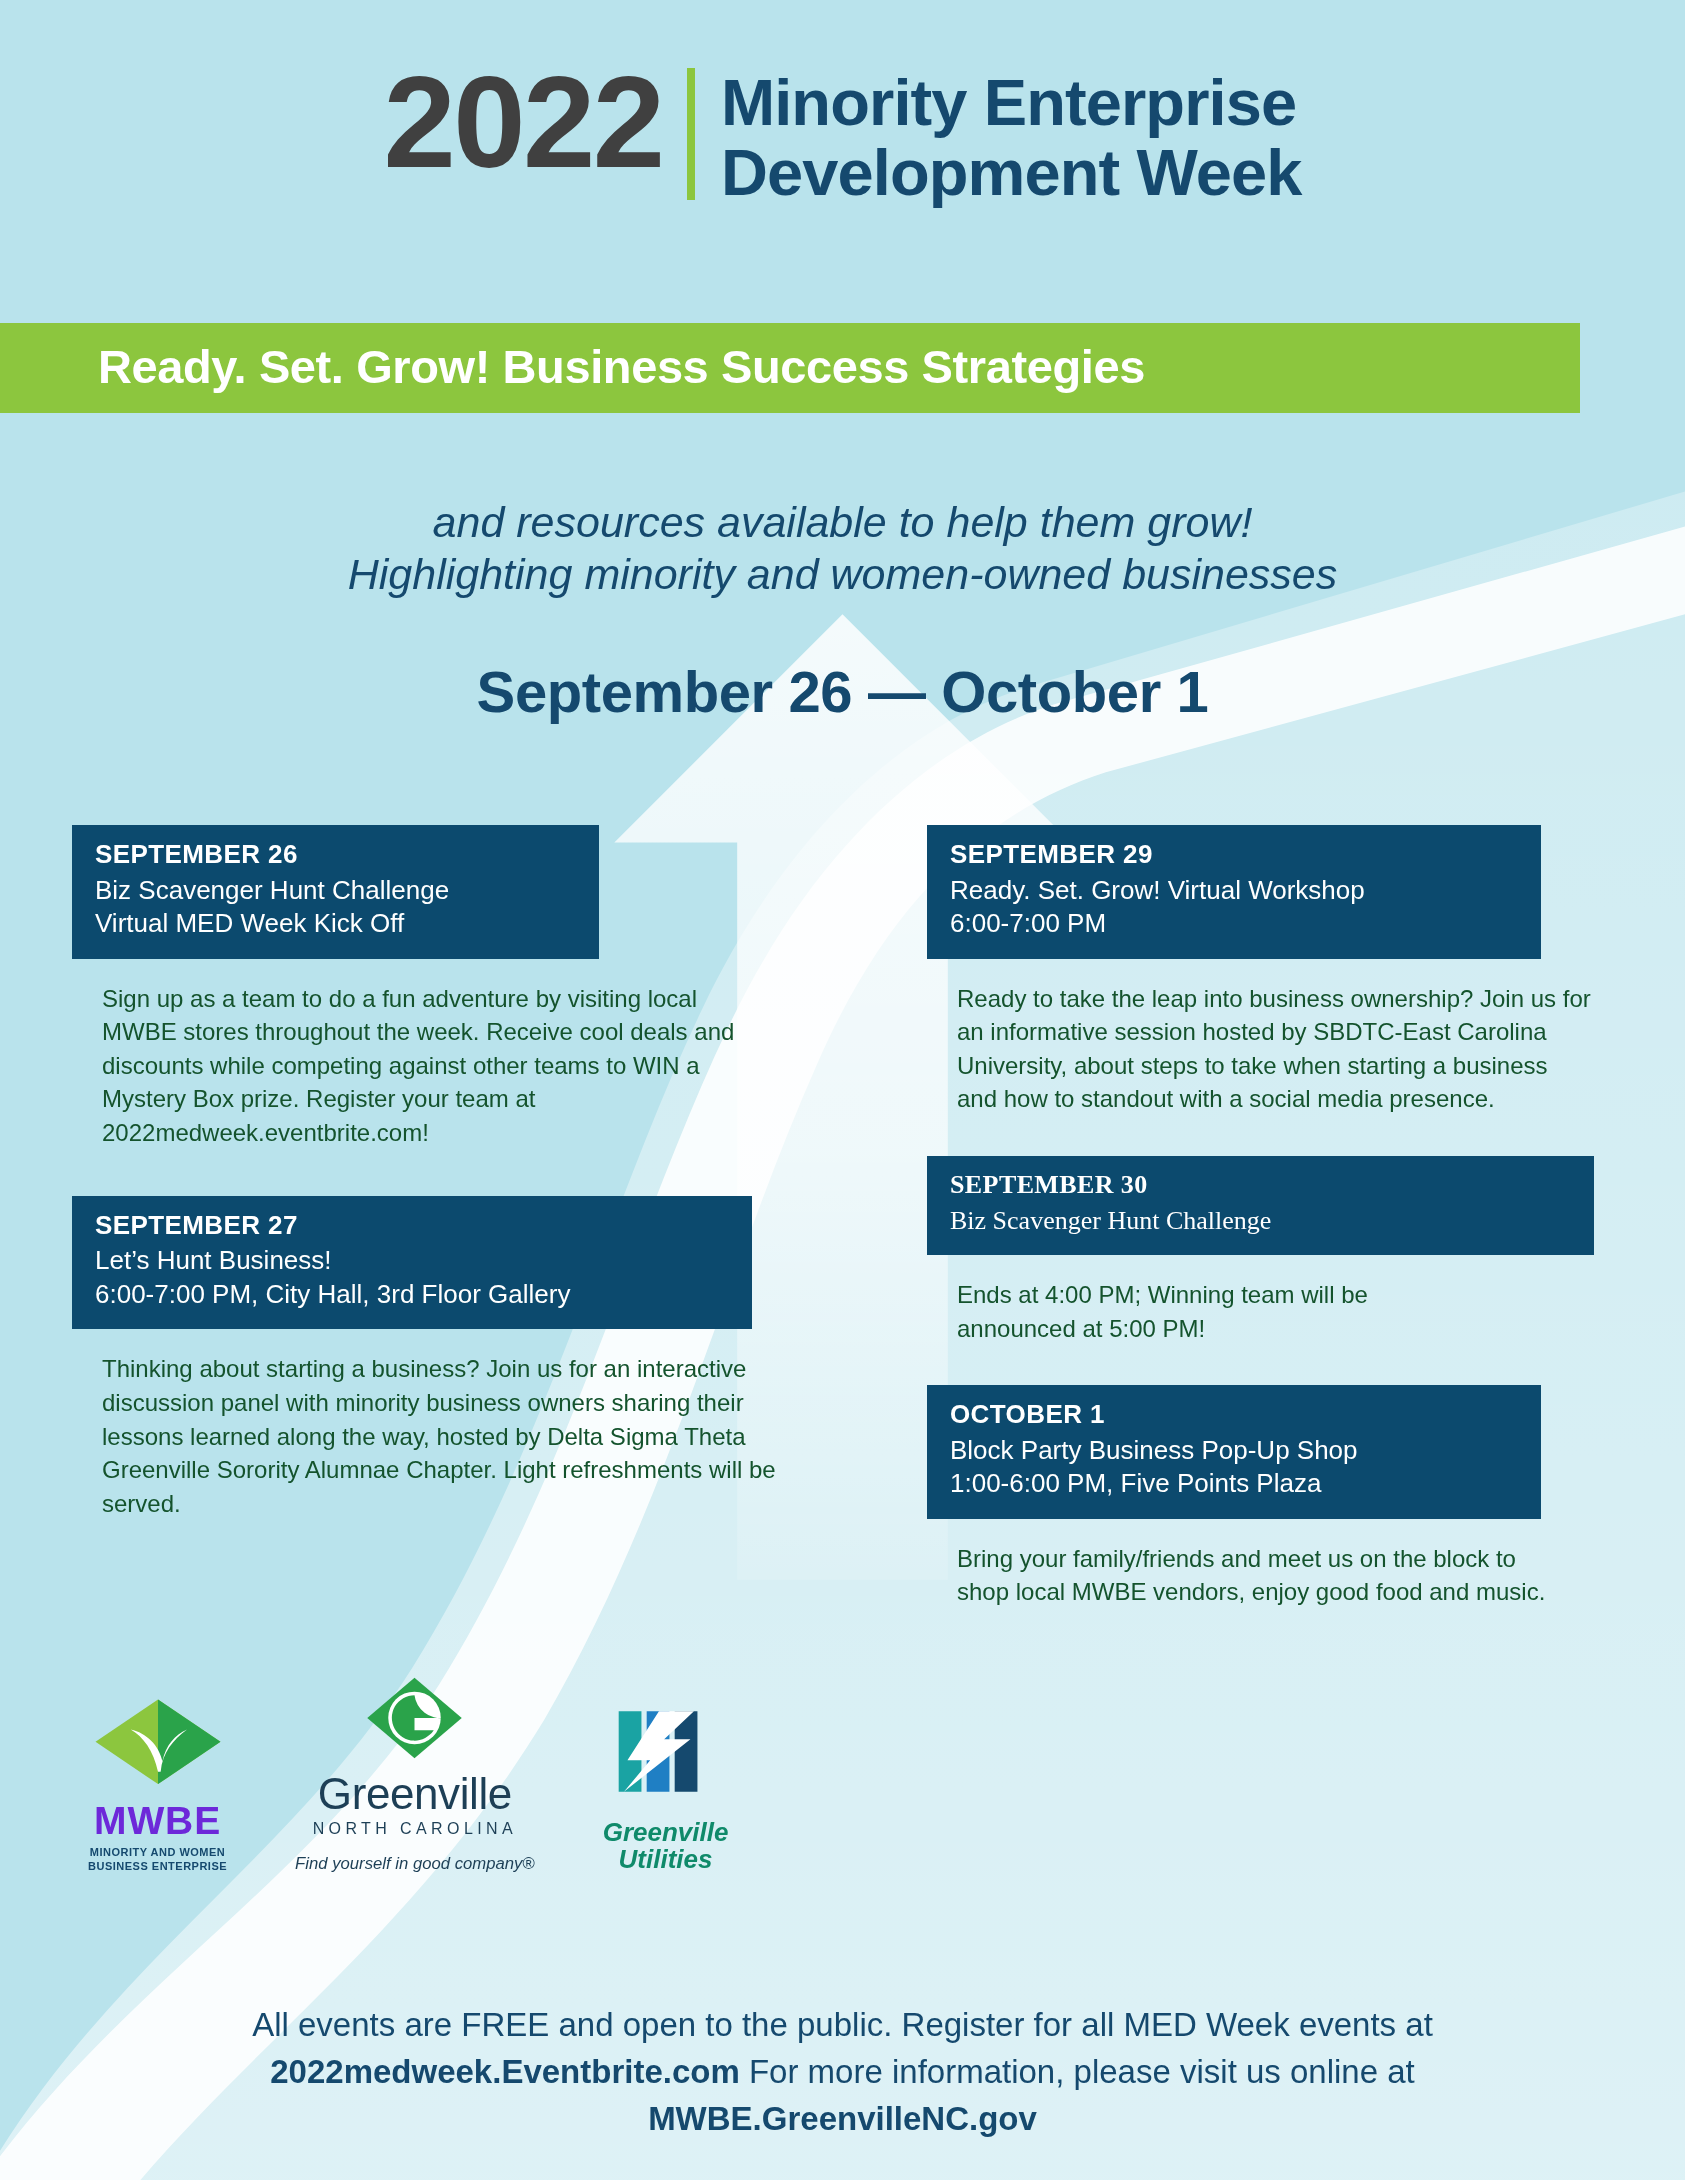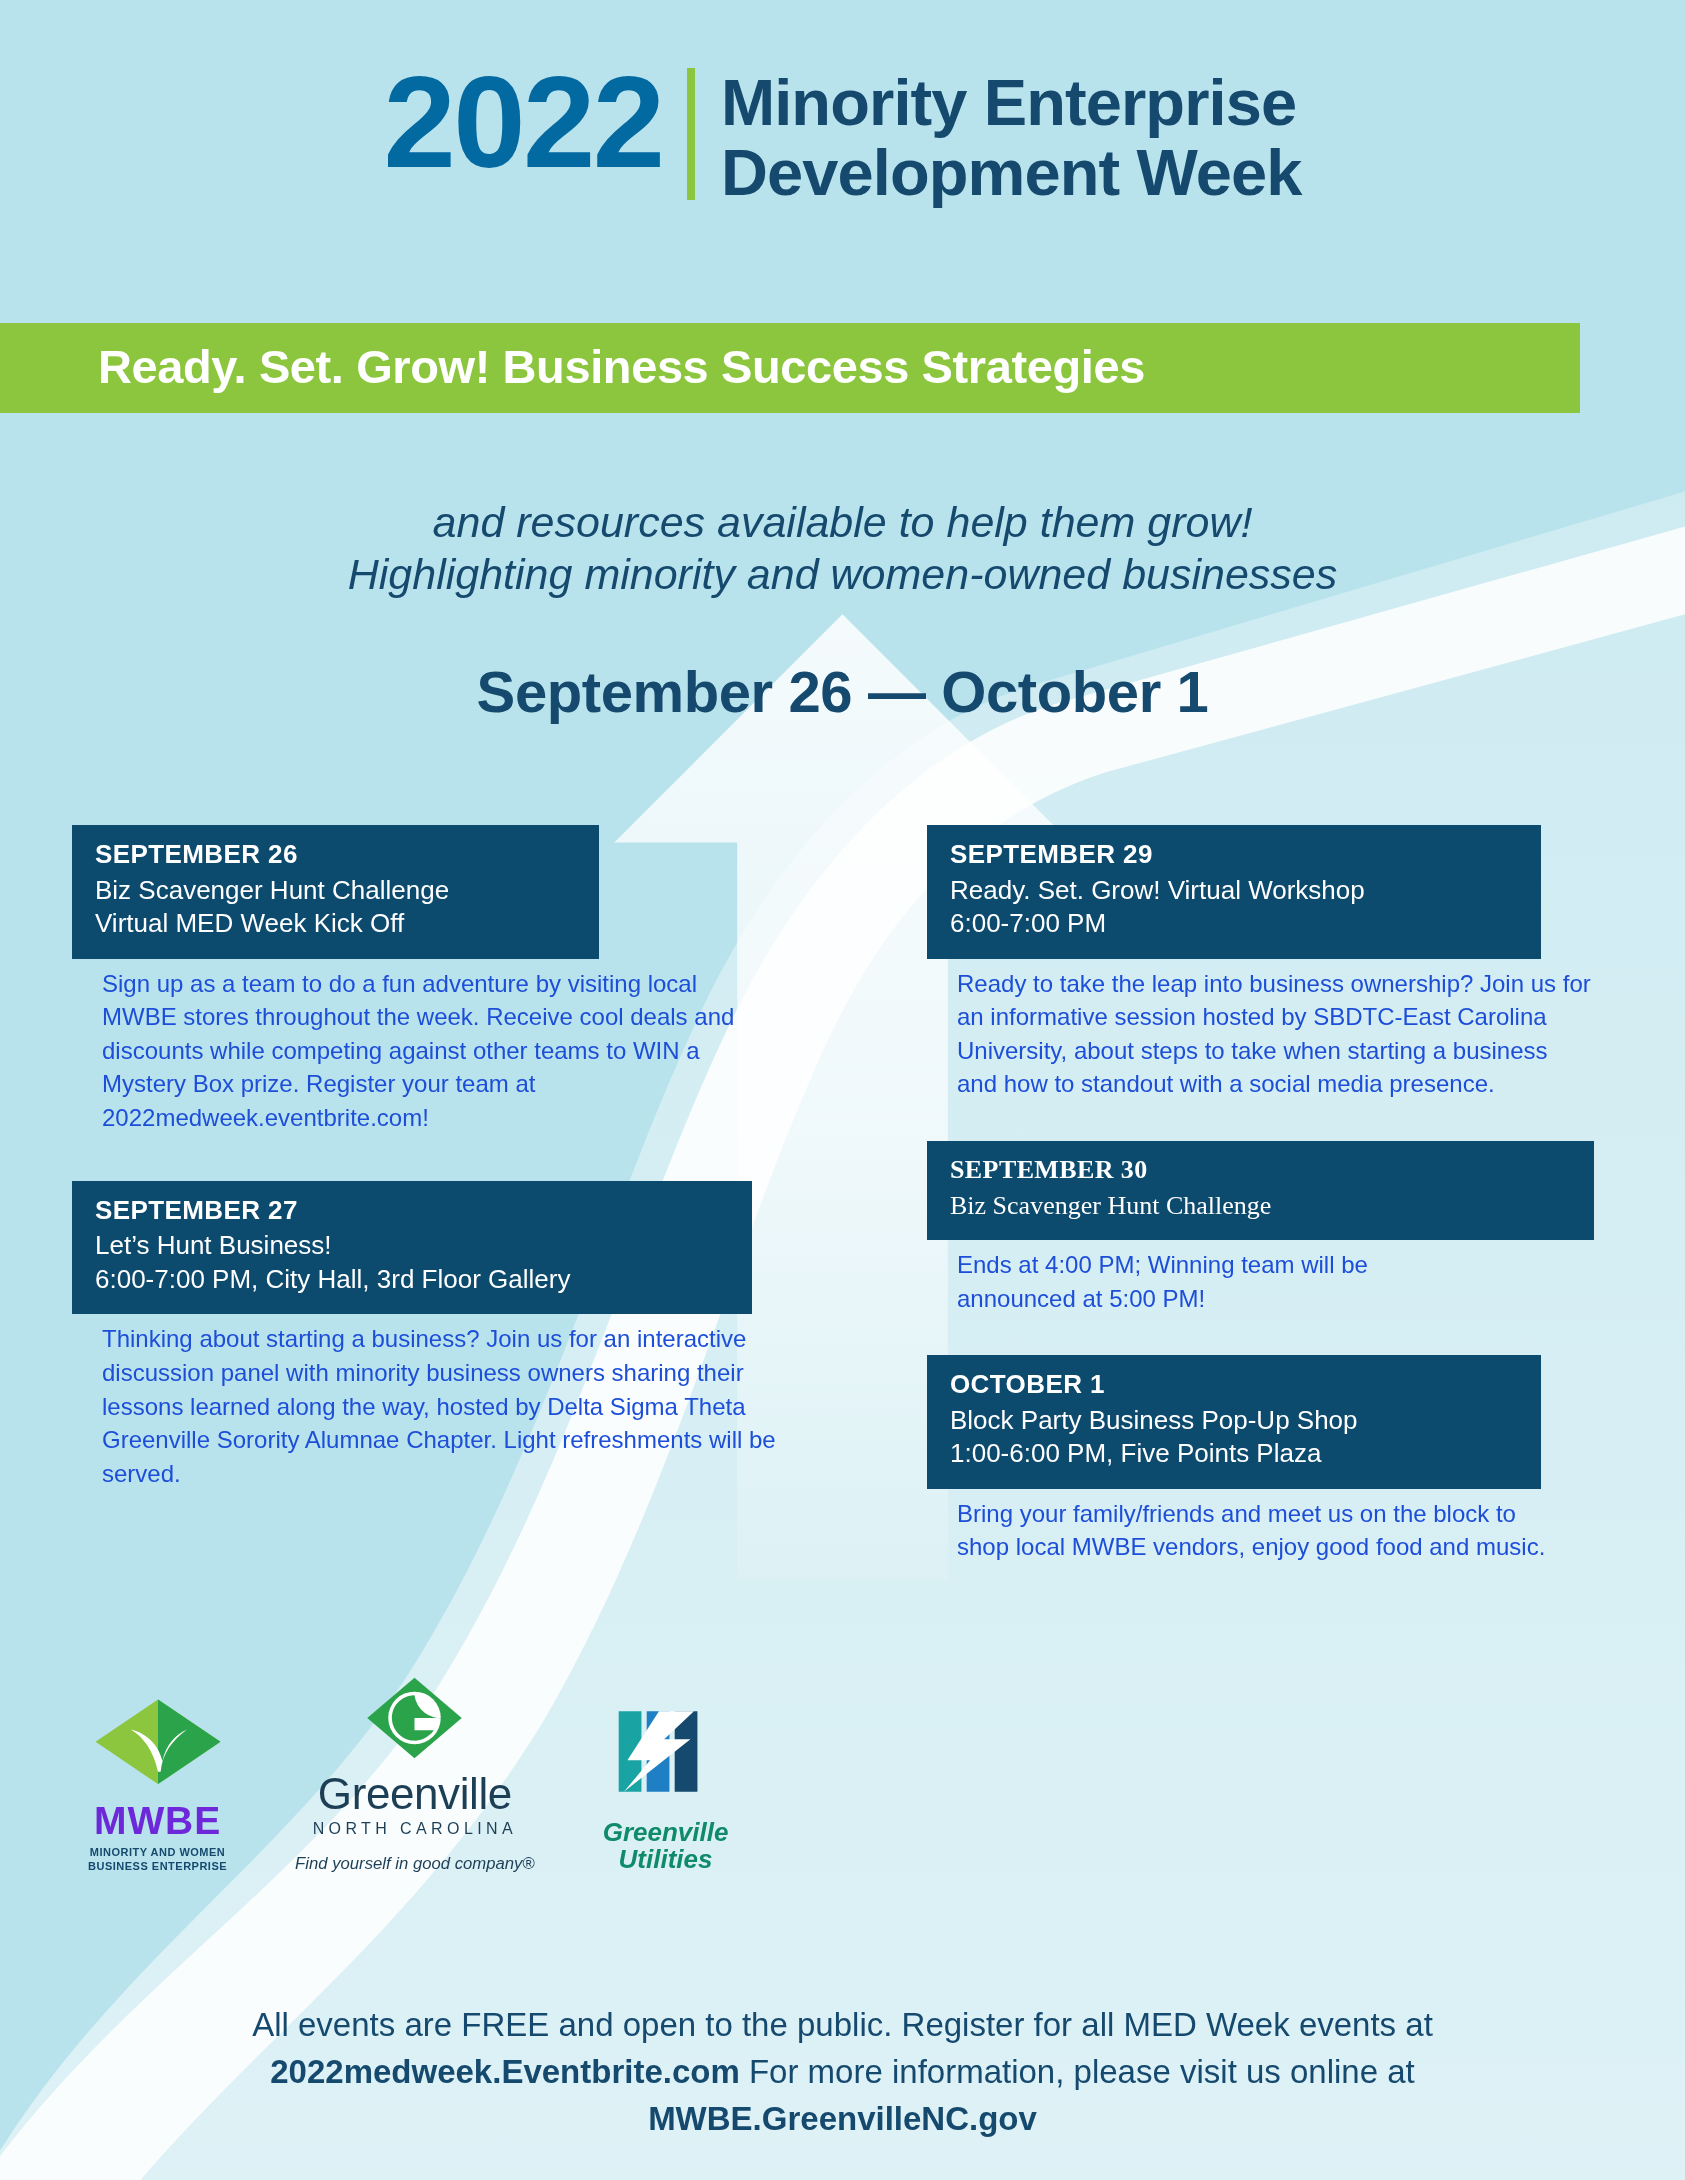--- a/index.html
+++ b/index.html
@@ -36,21 +36,21 @@
     left: 0;
     width: 100%;
     z-index: 3;
     display: flex;
     justify-content: center;
     align-items: flex-start;
   }
   .year {
     font-size: 130px;
     font-weight: bold;
-    color: #0369a1;
+    color: #404040;
     line-height: 0.95;
     letter-spacing: -2.6px;
     margin-right: 24.6px;
   }
   .divider-bar {
     width: 8px;
     align-self: stretch;
     background: #8cc63e;
     margin-top: 7px;
     margin-bottom: 8.8px;
@@ -143,24 +143,24 @@
     font-weight: bold;
     letter-spacing: 0.4px;
     margin-bottom: 3.5px;
   }
   .event-card .ev-line {
     font-size: 26px;
     line-height: 1.3;
     font-weight: normal;
   }
   .event-desc {
-    color: #1d4ed8;
+    color: #14532d;
     font-size: 24px;
     line-height: 1.4;
-    padding: 8px 26px 0 30px;
+    padding: 23px 26px 0 30px;
     box-sizing: border-box;
   }
 
   .gap-1 { height: 46px; }
   .gap-2 { height: 40px; }
 
   
   .w-left-1 { width: 527px; }
   .w-left-2 { width: 680px; }
   .w-right-1 { width: 614px; }

